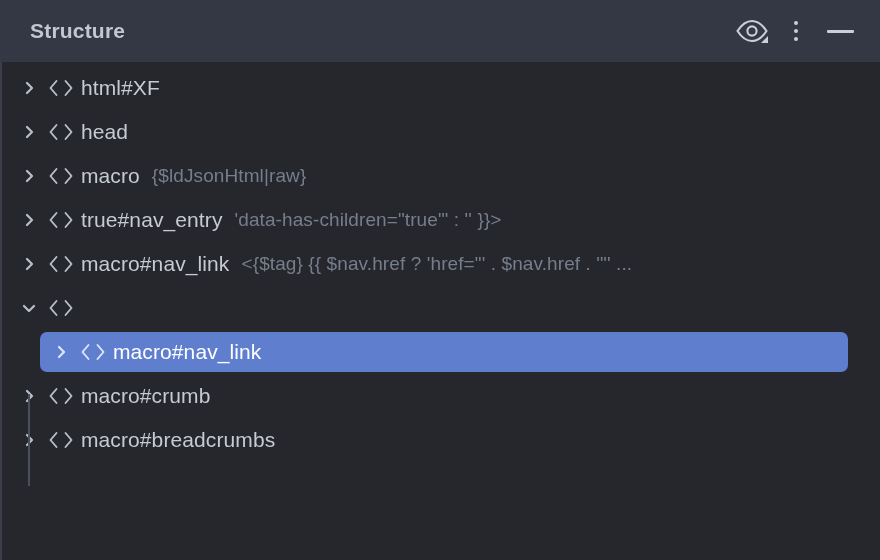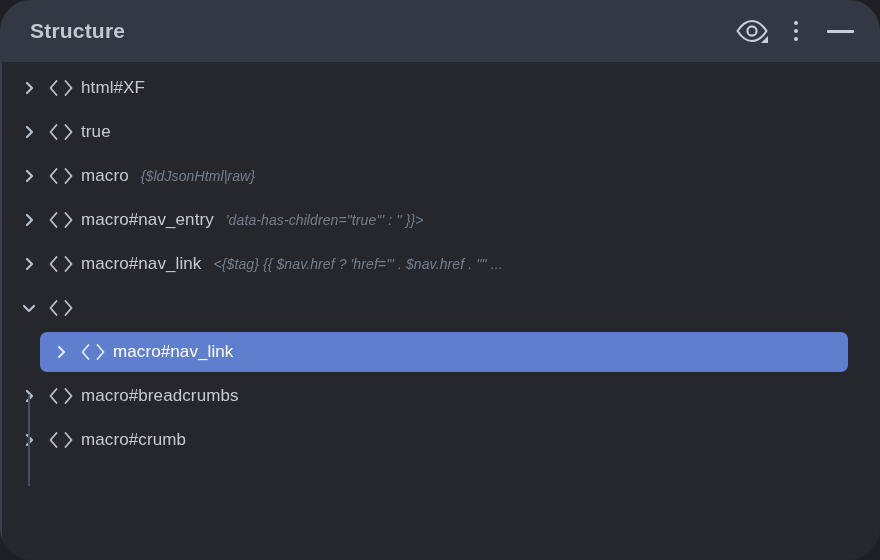--- a/index.html
+++ b/index.html
@@ -14,21 +14,20 @@
     font-family: "Liberation Sans", sans-serif;
     -webkit-font-smoothing: antialiased;
   }
   .panel {
     position: relative;
     width: 880px;
     height: 560px;
     background: #25272d;
     box-sizing: border-box;
     overflow: hidden;
-    border-radius: 31px;
   }
   .panel-left-edge {
     position: absolute;
     left: 0;
     top: 62px;
     width: 2px;
     height: 498px;
     background: #3a3f4b;
   }
 
@@ -127,36 +126,35 @@
   .code-icon {
     width: 34px;
     min-width: 34px;
     display: flex;
     align-items: center;
     justify-content: center;
     margin-left: 2px;
   }
   .code-icon svg { display: block; }
   .label {
-    font-size: 17px;
+    font-size: 21px;
     color: #c5cad3;
     letter-spacing: 0.1px;
     margin-left: 3px;
     user-select: none;
   }
   .row.selected .label { color: #ffffff; }
   .secondary {
-    font-size: 14px;
+    font-size: 19px;
     color: #767e8c;
     margin-left: 12px;
     letter-spacing: 0.1px;
     overflow: hidden;
     text-overflow: clip;
     user-select: none;
-    font-style: italic;
   }
   .secondary.clipped {
     max-width: 612px;
     overflow: hidden;
   }
 
   .guide {
     position: absolute;
     left: 28px;
     top: 332px;
@@ -225,21 +223,21 @@
             <svg width="16" height="16" viewBox="0 0 16 16">
               <path d="M6 3 L11 8 L6 13" fill="none" stroke="#b9bfc9" stroke-width="2.2" stroke-linecap="round" stroke-linejoin="round"></path>
             </svg>
           </div>
           <div class="code-icon">
             <svg width="26" height="18" viewBox="0 0 26 18">
               <path d="M8.5 2 L2.5 9 L8.5 16" fill="none" stroke="#b9bfc9" stroke-width="1.9" stroke-linecap="round" stroke-linejoin="round"></path>
               <path d="M17.5 2 L23.5 9 L17.5 16" fill="none" stroke="#b9bfc9" stroke-width="1.9" stroke-linecap="round" stroke-linejoin="round"></path>
             </svg>
           </div>
-          <span class="label">true</span>
+          <span class="label">head</span>
         </div>
       </div>
       <div class="row depth0">
         <div class="row-inner">
           <div class="chev">
             <svg width="16" height="16" viewBox="0 0 16 16">
               <path d="M6 3 L11 8 L6 13" fill="none" stroke="#b9bfc9" stroke-width="2.2" stroke-linecap="round" stroke-linejoin="round"></path>
             </svg>
           </div>
           <div class="code-icon">
@@ -258,21 +256,21 @@
             <svg width="16" height="16" viewBox="0 0 16 16">
               <path d="M6 3 L11 8 L6 13" fill="none" stroke="#b9bfc9" stroke-width="2.2" stroke-linecap="round" stroke-linejoin="round"></path>
             </svg>
           </div>
           <div class="code-icon">
             <svg width="26" height="18" viewBox="0 0 26 18">
               <path d="M8.5 2 L2.5 9 L8.5 16" fill="none" stroke="#b9bfc9" stroke-width="1.9" stroke-linecap="round" stroke-linejoin="round"></path>
               <path d="M17.5 2 L23.5 9 L17.5 16" fill="none" stroke="#b9bfc9" stroke-width="1.9" stroke-linecap="round" stroke-linejoin="round"></path>
             </svg>
           </div>
-          <span class="label">macro#nav_entry</span>
+          <span class="label">true#nav_entry</span>
           <span class="secondary">'data-has-children="true"' : '' }}&gt;</span>
         </div>
       </div>
       <div class="row depth0">
         <div class="row-inner">
           <div class="chev">
             <svg width="16" height="16" viewBox="0 0 16 16">
               <path d="M6 3 L11 8 L6 13" fill="none" stroke="#b9bfc9" stroke-width="2.2" stroke-linecap="round" stroke-linejoin="round"></path>
             </svg>
           </div>
@@ -323,36 +321,36 @@
             <svg width="16" height="16" viewBox="0 0 16 16">
               <path d="M6 3 L11 8 L6 13" fill="none" stroke="#b9bfc9" stroke-width="2.2" stroke-linecap="round" stroke-linejoin="round"></path>
             </svg>
           </div>
           <div class="code-icon">
             <svg width="26" height="18" viewBox="0 0 26 18">
               <path d="M8.5 2 L2.5 9 L8.5 16" fill="none" stroke="#b9bfc9" stroke-width="1.9" stroke-linecap="round" stroke-linejoin="round"></path>
               <path d="M17.5 2 L23.5 9 L17.5 16" fill="none" stroke="#b9bfc9" stroke-width="1.9" stroke-linecap="round" stroke-linejoin="round"></path>
             </svg>
           </div>
+          <span class="label">macro#crumb</span>
+        </div>
+      </div>
+      <div class="row depth0">
+        <div class="row-inner">
+          <div class="chev">
+            <svg width="16" height="16" viewBox="0 0 16 16">
+              <path d="M6 3 L11 8 L6 13" fill="none" stroke="#b9bfc9" stroke-width="2.2" stroke-linecap="round" stroke-linejoin="round"></path>
+            </svg>
+          </div>
+          <div class="code-icon">
+            <svg width="26" height="18" viewBox="0 0 26 18">
+              <path d="M8.5 2 L2.5 9 L8.5 16" fill="none" stroke="#b9bfc9" stroke-width="1.9" stroke-linecap="round" stroke-linejoin="round"></path>
+              <path d="M17.5 2 L23.5 9 L17.5 16" fill="none" stroke="#b9bfc9" stroke-width="1.9" stroke-linecap="round" stroke-linejoin="round"></path>
+            </svg>
+          </div>
           <span class="label">macro#breadcrumbs</span>
-        </div>
-      </div>
-      <div class="row depth0">
-        <div class="row-inner">
-          <div class="chev">
-            <svg width="16" height="16" viewBox="0 0 16 16">
-              <path d="M6 3 L11 8 L6 13" fill="none" stroke="#b9bfc9" stroke-width="2.2" stroke-linecap="round" stroke-linejoin="round"></path>
-            </svg>
-          </div>
-          <div class="code-icon">
-            <svg width="26" height="18" viewBox="0 0 26 18">
-              <path d="M8.5 2 L2.5 9 L8.5 16" fill="none" stroke="#b9bfc9" stroke-width="1.9" stroke-linecap="round" stroke-linejoin="round"></path>
-              <path d="M17.5 2 L23.5 9 L17.5 16" fill="none" stroke="#b9bfc9" stroke-width="1.9" stroke-linecap="round" stroke-linejoin="round"></path>
-            </svg>
-          </div>
-          <span class="label">macro#crumb</span>
         </div>
       </div>
 
   <div class="guide"></div>
     </div>
 
 </div>
 
 </body></html>

